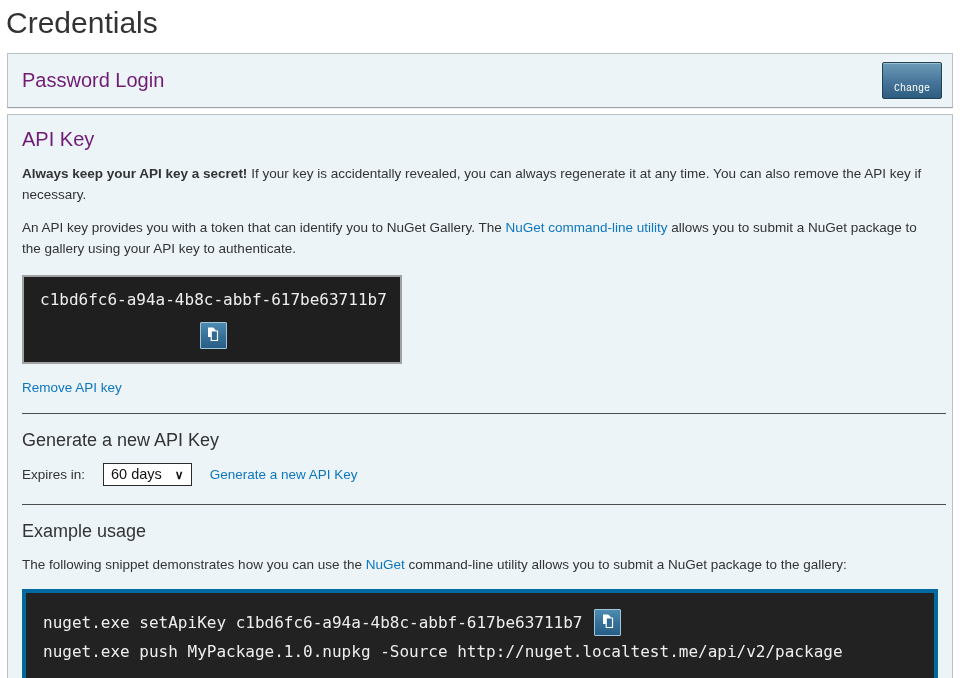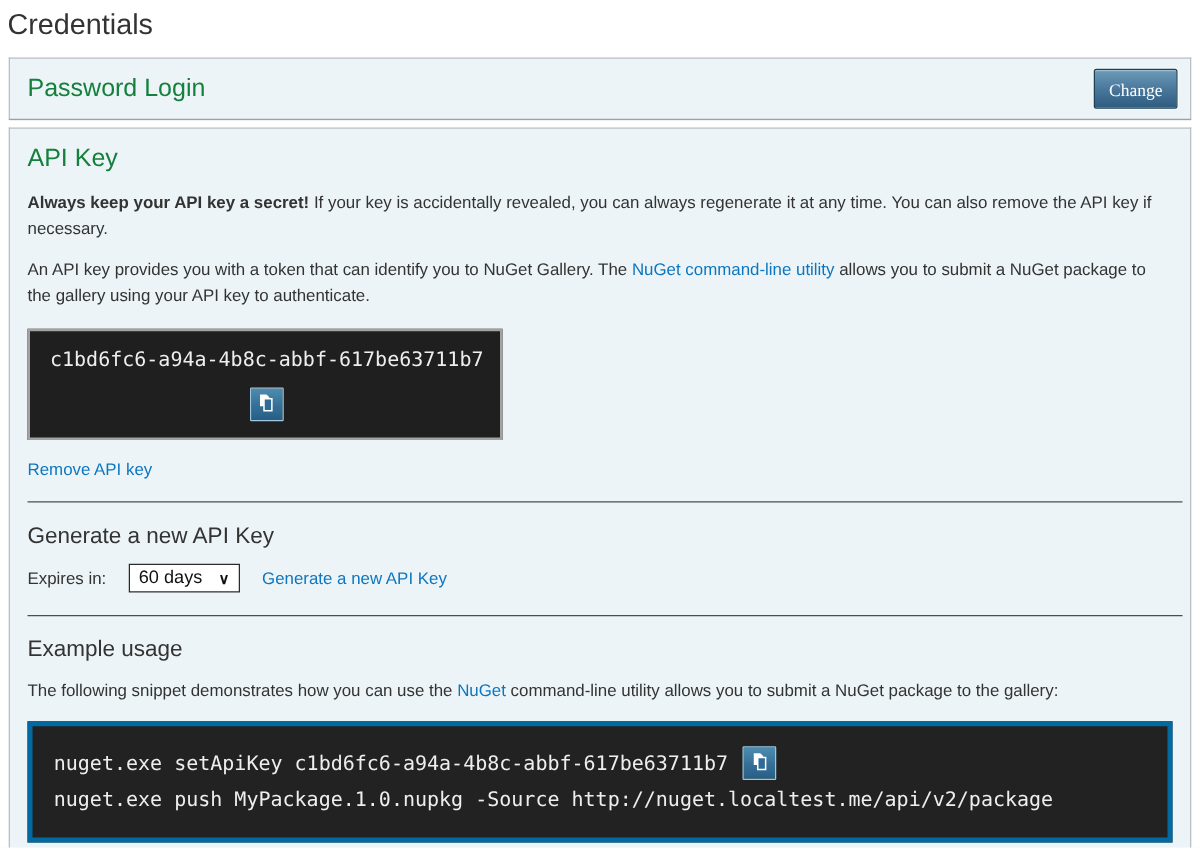--- a/index.html
+++ b/index.html
@@ -6,44 +6,44 @@
   html, body { margin: 0; padding: 0; background: #ffffff; }
   body {
     width: 960px; height: 678px;
     font-family: "Liberation Sans", sans-serif;
     color: #333;
     overflow: hidden;
   }
   .page { padding: 2px 7px 0 7px; }
 
   h1 {
-    font-size: 23px; font-weight: 400; color: #333;
+    font-size: 30px; font-weight: 400; color: #333;
     margin: 4px 0 13px -1px; letter-spacing: 0;
   }
-  h2 { font-size: 20px; font-weight: 400; color: #15803d; margin: 0; }
+  h2 { font-size: 20px; font-weight: 400; color: #701a75; margin: 0; }
   h3 { font-size: 18px; font-weight: 400; color: #333; margin: 16px 0 12px 0; }
 
   .panel {
     background: #ecf4f8;
     border: 1px solid #b9c1c6;
     border-bottom-color: #98a2a8;
     box-shadow: 0 1px 1px rgba(0,0,0,0.06);
   }
   .panel-password { padding: 8px 10px 8px 14px; margin-bottom: 6px; }
   .panel-apikey  { padding: 13px 14px 20px 14px; }
 
   .panel-header { display: flex; align-items: center; justify-content: space-between; }
   .header-right { font-size: 13px; color: #333; white-space: nowrap; }
 
   a.link { color: #0d76bf; text-decoration: none; cursor: pointer; }
 
   .btn-change {
-    font-family: Liberation Serif, serif;
-    font-size: 14px; color: #fff;
-    padding: 10px 11px 4px 11px;
+    font-family: Liberation Mono, monospace;
+    font-size: 10px; color: #fff;
+    padding: 20px 11px 4px 11px;
     background: linear-gradient(to bottom, #6c9ab7 0%, #47759a 55%, #2f5d80 100%);
     border: 1px solid #1d4157;
     border-radius: 2px;
     box-shadow: inset 0 1px 0 rgba(255,255,255,0.35), 0 0 0 1px rgba(255,255,255,0.35);
     cursor: pointer;
   }
 
   p { font-size: 13.5px; line-height: 21px; margin: 12px 0 10px 0; }
   p strong { font-weight: 700; }
 

